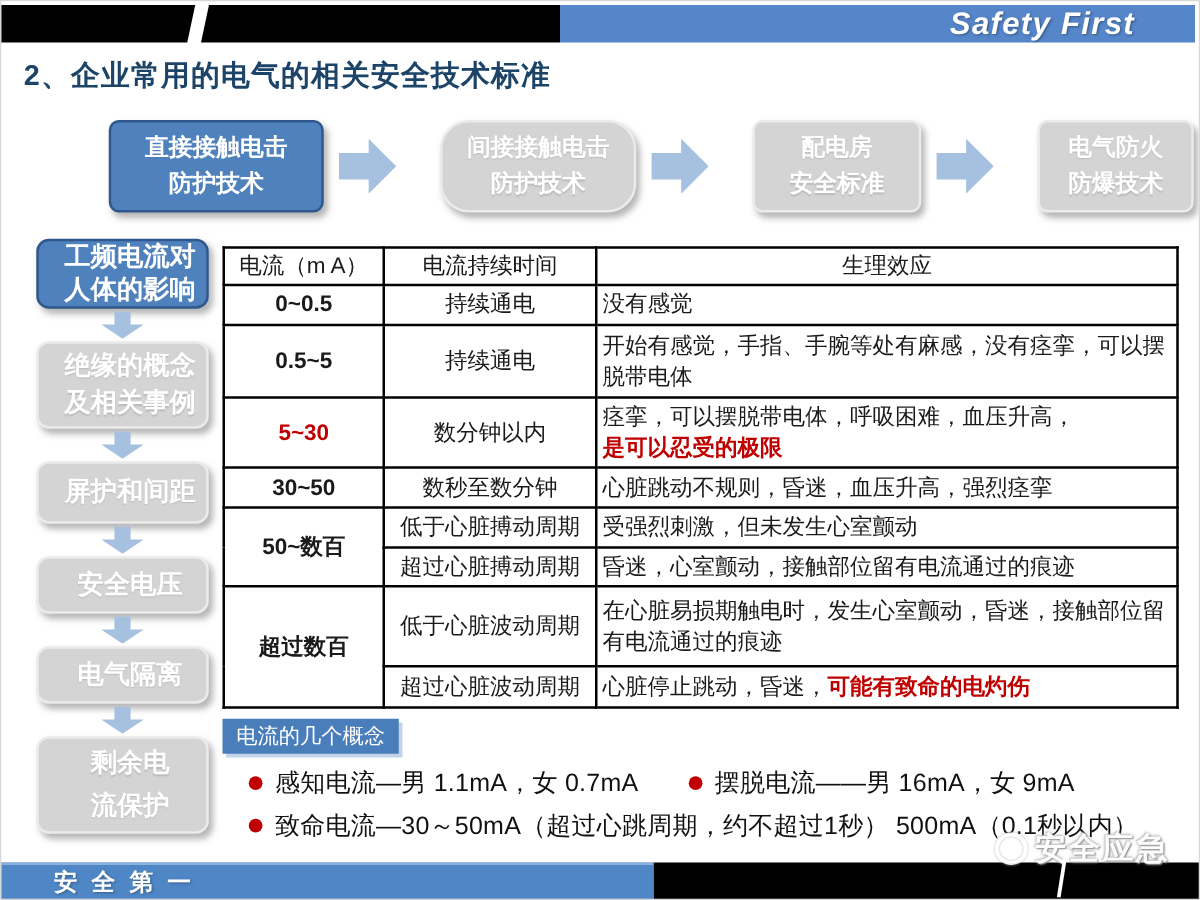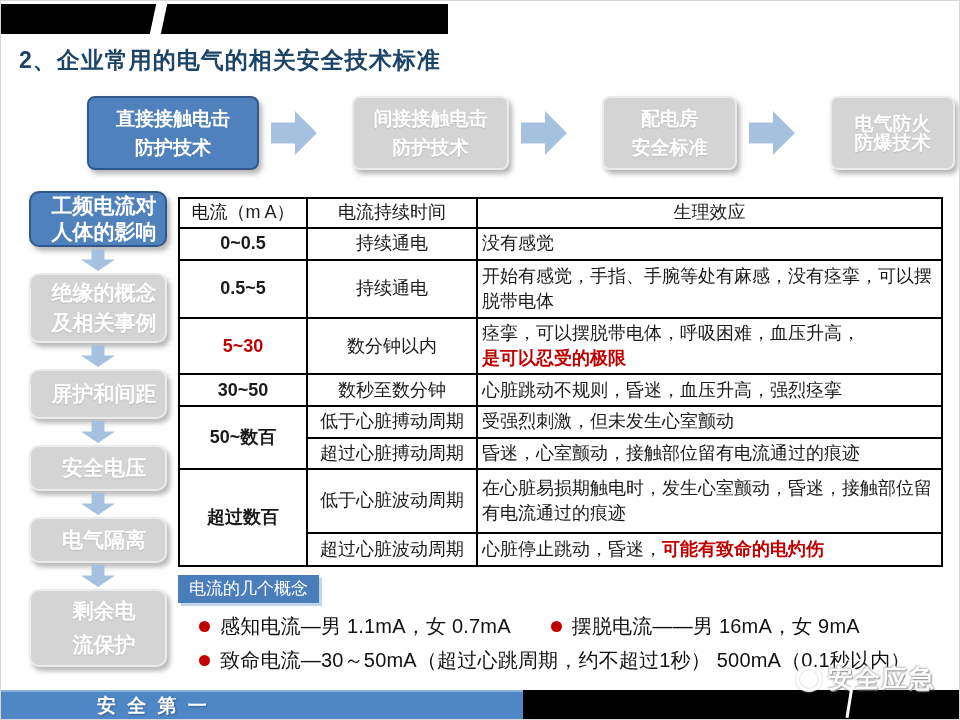--- a/index.html
+++ b/index.html
@@ -20,21 +20,21 @@
   .title { position:absolute; left:18px; top:44px; font-size:23px; font-weight:bold; color:#1c4468; letter-spacing:1px; }
 
   
   .flow { position:absolute; left:63px; top:95px; display:flex; align-items:center; }
   .fbox { height:74px; border-radius:8px; display:flex; flex-direction:column; justify-content:space-evenly;
           align-items:center; text-align:center; box-shadow:3px 4px 5px rgba(110,110,110,.5);margin-left:23px; }
   .fbox div { color:#fff; font-size:19px; font-weight:bold; line-height:1; }
   .fbox.active { background:#4f81bd; border:2px solid #30588c; }
   .fbox.idle { background:#d4d4d4; border:2px solid #eceaea; }
   .fbox.idle div { text-shadow:0 1px 1px rgba(150,150,150,.4); }
-  .w1{width:172px;} .w2{width:157px;} .w3{width:135px;} .w4{width:125px;justify-content:center;}
+  .w1{width:172px;} .w2{width:157px;border-radius:23px;} .w3{width:135px;} .w4{width:125px;}
   .farrow { width:46px; height:44px; background:#a6c1e0; margin:0 12px;
             clip-path:polygon(0 26%, 52% 26%, 52% 0, 100% 50%, 52% 100%, 52% 74%, 0 74%); }
 
   
   .sidebar { position:absolute; left:28px; top:190px; width:138px; }
   .sbox { width:138px; border-radius:10px; display:flex; flex-direction:column; justify-content:space-evenly;
           align-items:center; text-align:center; box-shadow:3px 4px 5px rgba(110,110,110,.5);padding-left:12px; }
   .sbox div { color:#fff; font-size:21px; font-weight:bold; line-height:1.25; }
   .sbox.active { background:#4f81bd; border:2px solid #30588c; }
   .sbox.idle { background:#d4d4d4; border:2px solid #eceaea; }
@@ -61,40 +61,43 @@
            padding:2px 11px 3px; box-shadow:3px 3px 0 #c3d4ea; }
   .brow1 { position:absolute; left:198px; top:612px; display:flex; align-items:center; }
   .brow2 { position:absolute; left:198px; top:646px; display:flex; align-items:flex-end; }
   .bullet { display:flex; align-items:center; }
   .dot { width:11px; height:11px; border-radius:50%; background:#c00000; margin-right:10px; flex:0 0 auto; }
   .btext { font-size:20px; color:#111; font-weight:500; letter-spacing:.2px; }
   .bgap { width:40px; }
 
   
   .foot-blue { position:absolute; left:0; top:689px; width:522px; height:30px; background:#4f86c6;
-               border-top:2px solid #8db1de; display:flex; align-items:center; padding-left:96px; }
+               border-top:2px solid #8db1de; display:flex; align-items:center; padding-left:42px; }
   .slogan { color:#fff; font-size:19px; font-weight:bold; letter-spacing:3px; text-shadow:1px 1px 2px rgba(0,0,0,.3); }
   .foot-black { position:absolute; left:522px; top:689px; width:438px; height:31px; background:#000; }
 
   
   .wm { position:absolute; left:795px; top:661px; display:flex; align-items:center; z-index:5; }
   .wm-logo { width:26px; height:26px; border-radius:50%; border:3px solid rgba(255,255,255,.95);
              box-shadow:0 0 2px #aaa, inset 0 0 2px #aaa; margin-right:6px; }
   .wm-text { color:rgba(255,255,255,.97); font-size:25px; font-weight:bold; letter-spacing:2px;
              text-shadow:1px 1px 1px #999, -1px -1px 1px #ccc, 0 0 3px #999; }
   .wm-tail { position:absolute; left:52px; top:24px; width:3px; height:32px; background:#fff; transform:rotate(9deg); }
 </style>
 </head>
 <body>
 
 <div id="slide">
 
   <div class="topbar">
     <div class="tb-black">
       <div class="tb-slash"></div>
+    </div>
+    <div class="tb-blue">
+      <span class="brand">Safety First</span>
     </div>
   </div>
 
   <div class="title">2、企业常用的电气的相关安全技术标准</div>
 
   <div class="flow">
     <div class="fbox active w1">
       <div>直接接触电击</div>
       <div>防护技术</div>
     </div>

